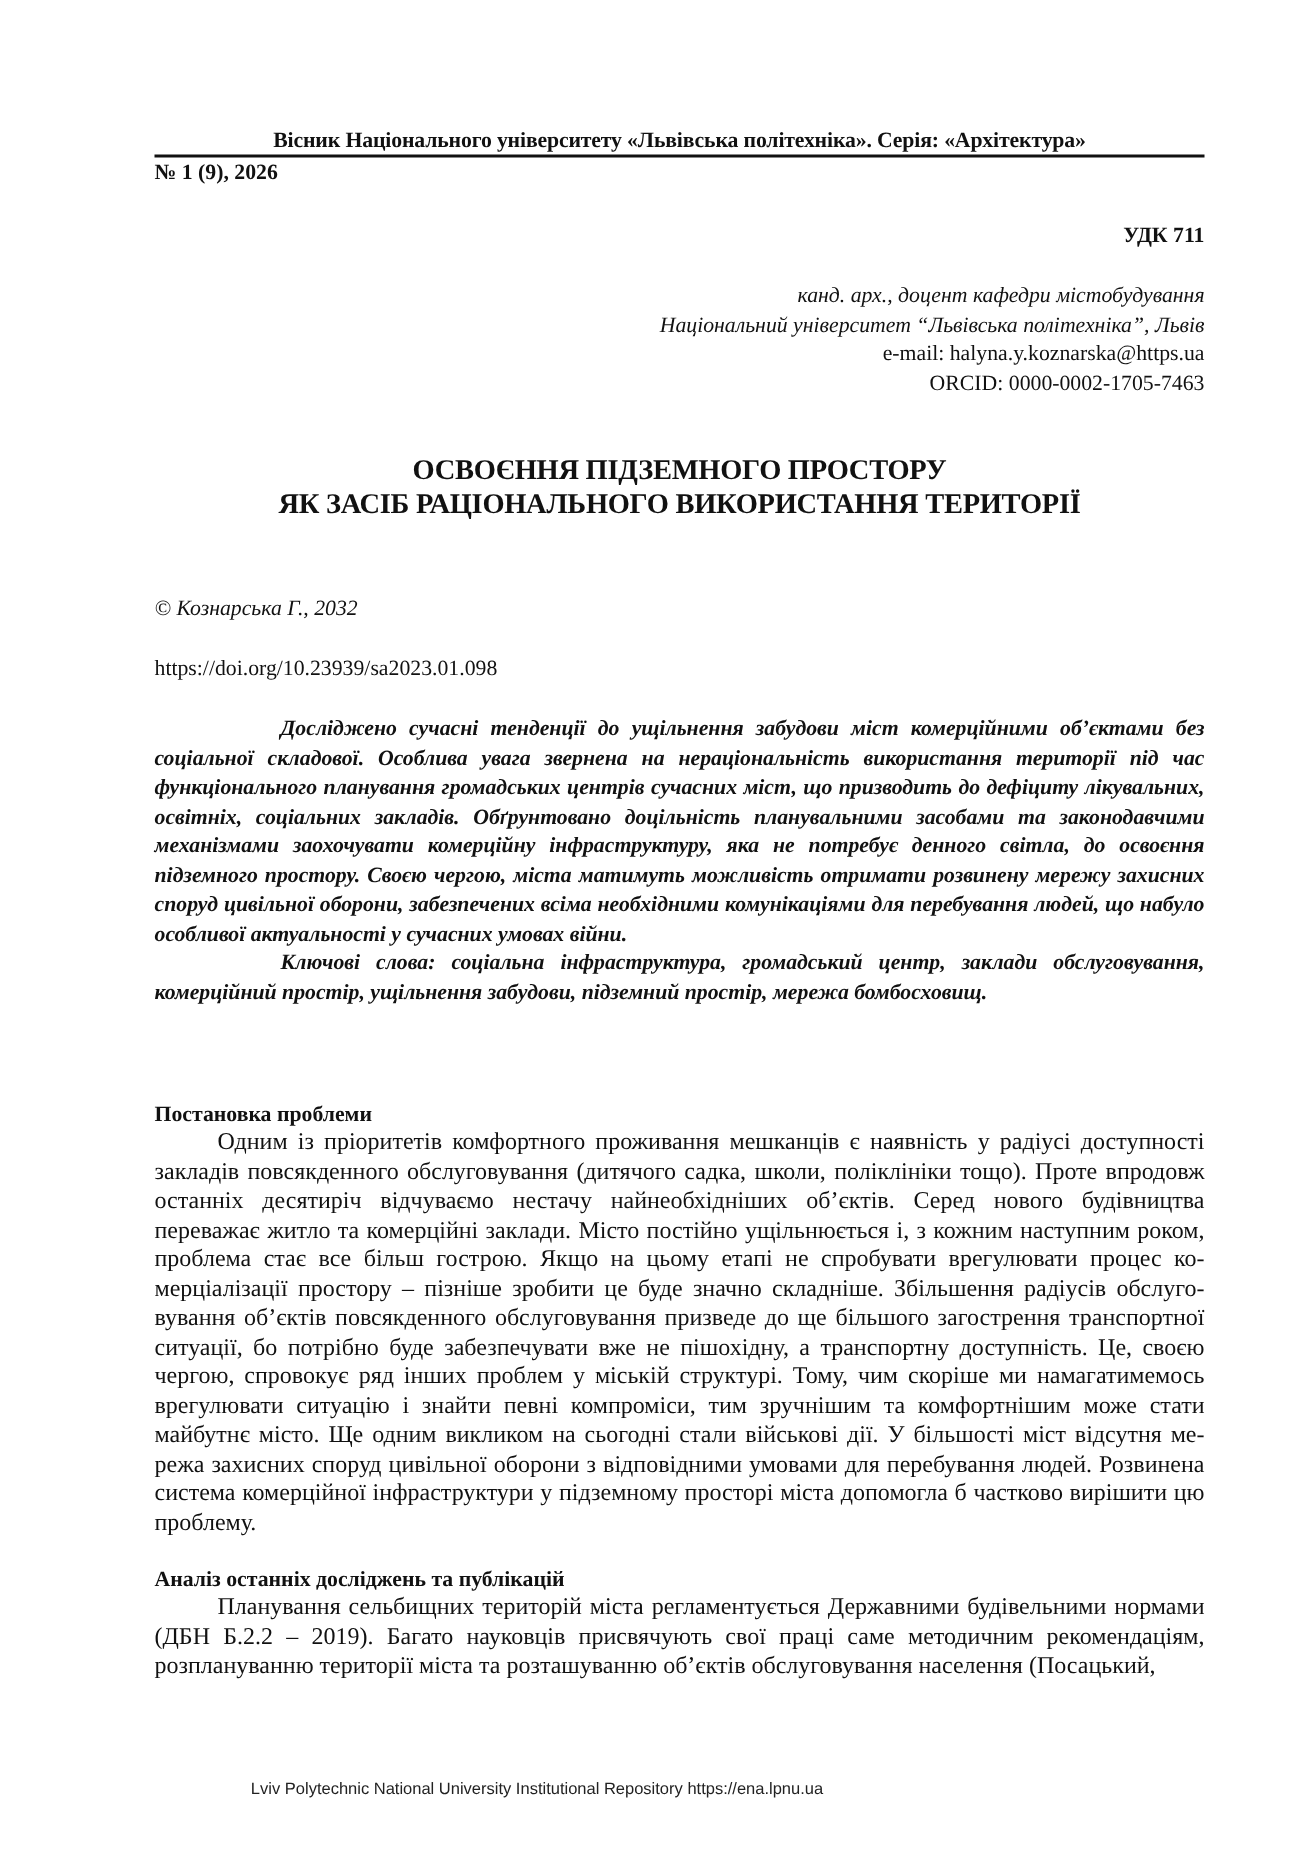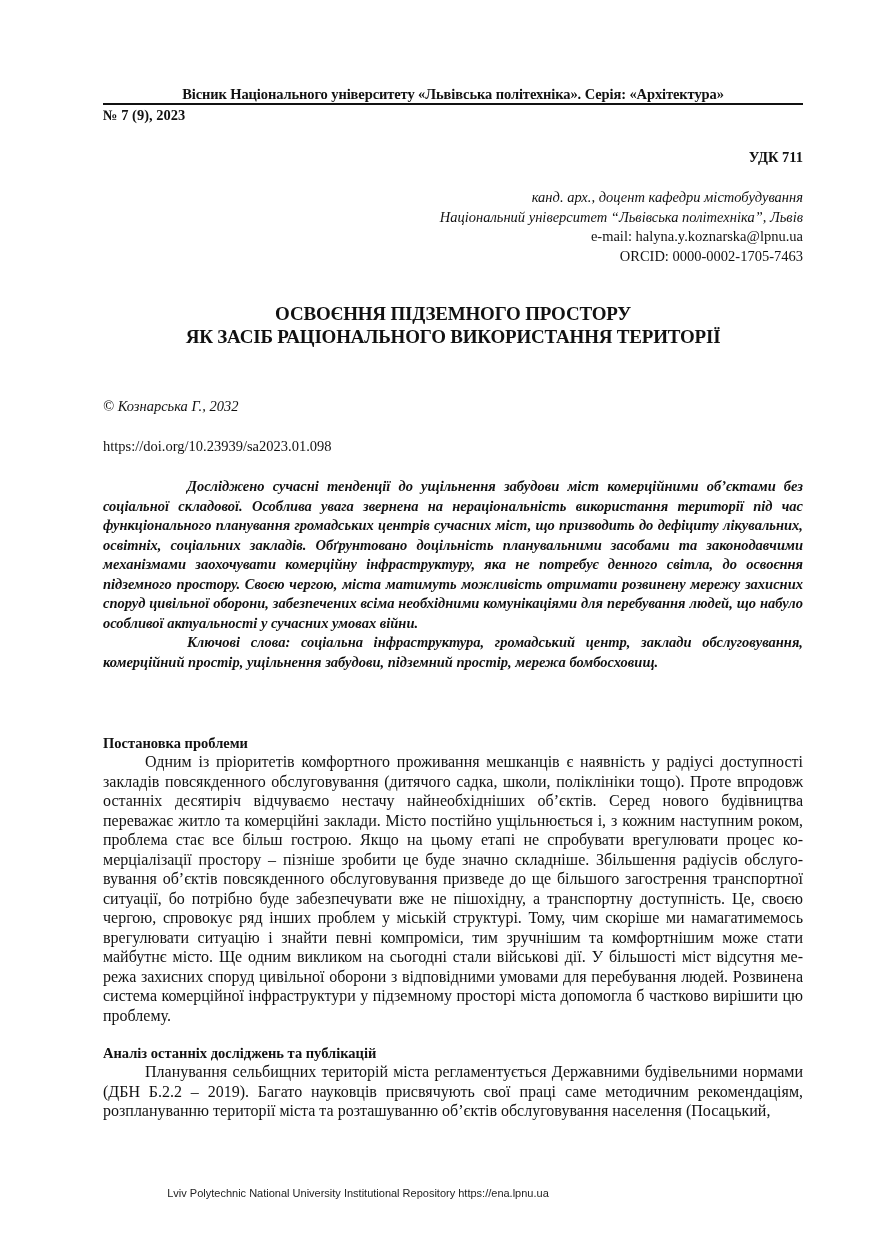--- a/index.html
+++ b/index.html
@@ -21,28 +21,28 @@
     .body-text { position: absolute; left: 0; width: 700px; font-size: 16px; line-height: 19.5px; text-align: justify; }
     .body-text p { margin: 0; text-indent: 42px; }
     .footer { position: absolute; top: 1187px; left: 0; width: 716px; text-align: center; font-family: "Liberation Sans", sans-serif; font-size: 11px; color: #222; }
   </style>
 </head>
 <body>
 
 <div class="page">
   <div class="running-head">Вісник Національного університету «Львівська політехніка». Серія: «Архітектура»</div>
   <div class="rule"></div>
-  <div class="issue">№ 7 (9), 2023</div>
+  <div class="issue">№ 1 (9), 2026</div>
 
   <div class="udc">УДК 711</div>
 
   <div class="author-block">
     <div class="it">канд. арх., доцент кафедри містобудування</div>
     <div class="it">Національний університет “Львівська політехніка”, Львів</div>
-    <div>e-mail: halyna.y.koznarska@lpnu.ua</div>
+    <div>e-mail: halyna.y.koznarska@https.ua</div>
     <div>ORCID: 0000-0002-1705-7463</div>
   </div>
 
   <div class="title">
     <div>ОСВОЄННЯ ПІДЗЕМНОГО ПРОСТОРУ</div>
     <div>ЯК ЗАСІБ РАЦІОНАЛЬНОГО ВИКОРИСТАННЯ ТЕРИТОРІЇ</div>
   </div>
 
   <div class="copyright">© Кознарська Г., 2032</div>
   <div class="doi">https://doi.org/10.23939/sa2023.01.098</div>

